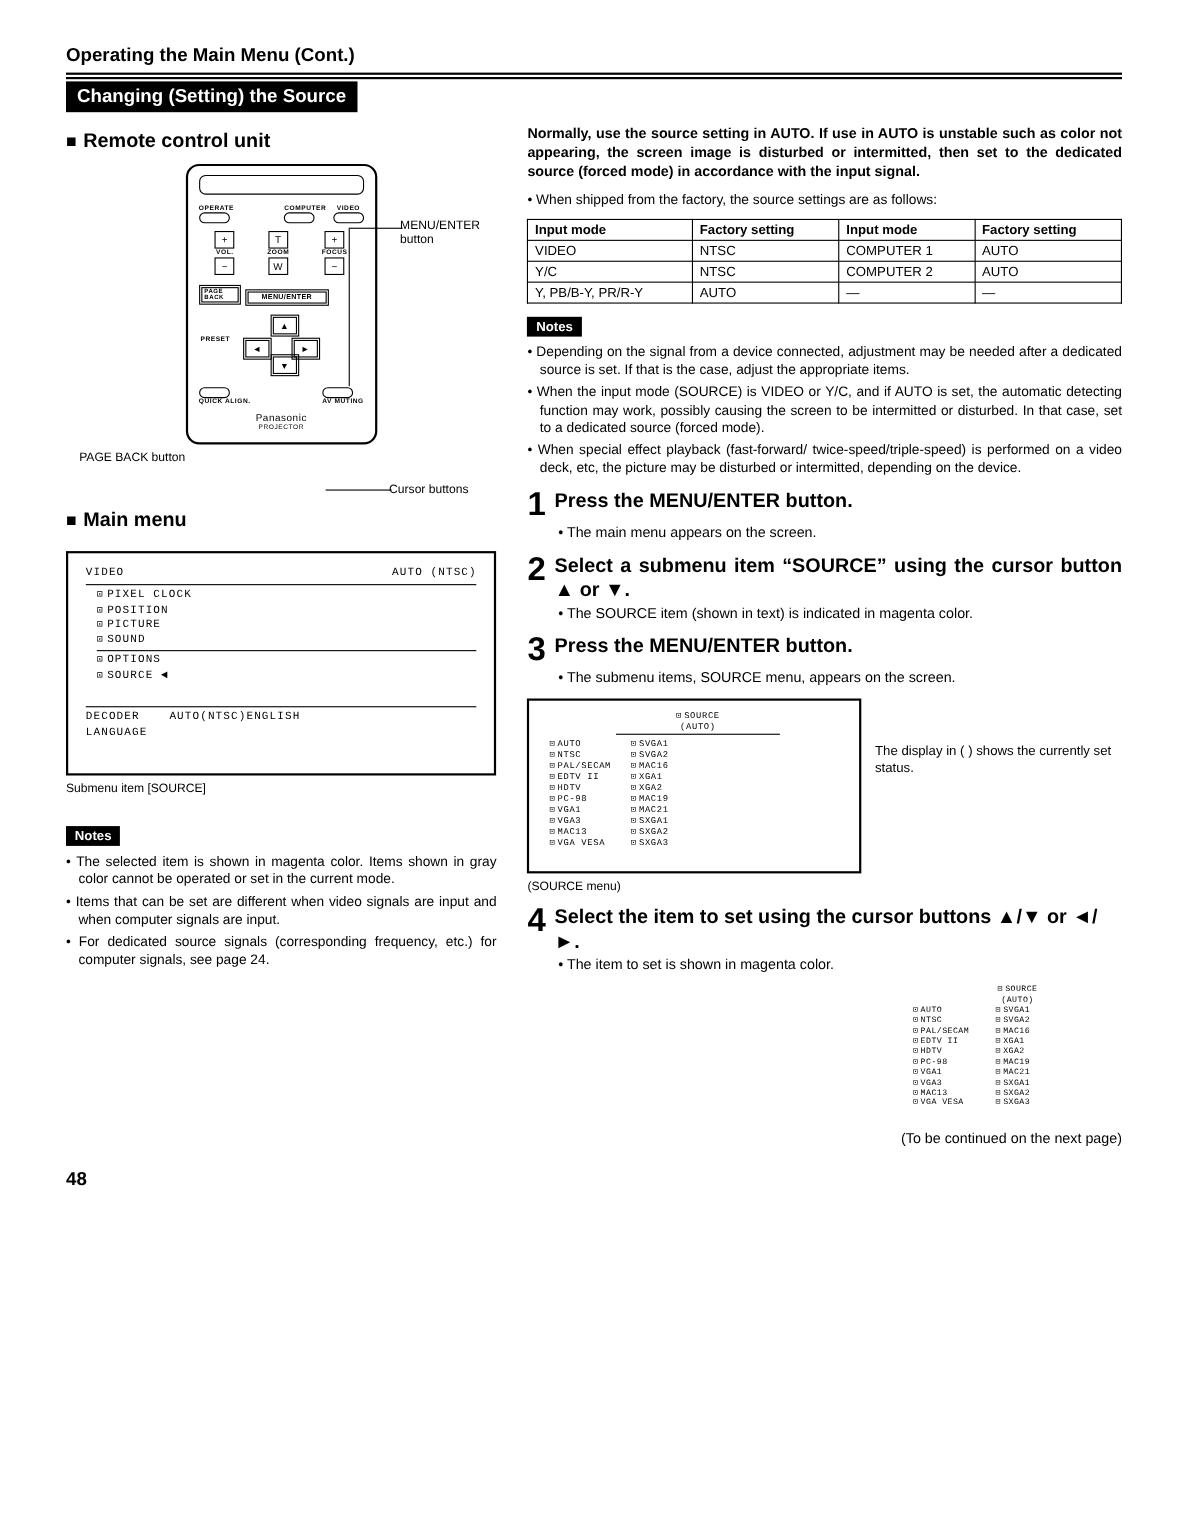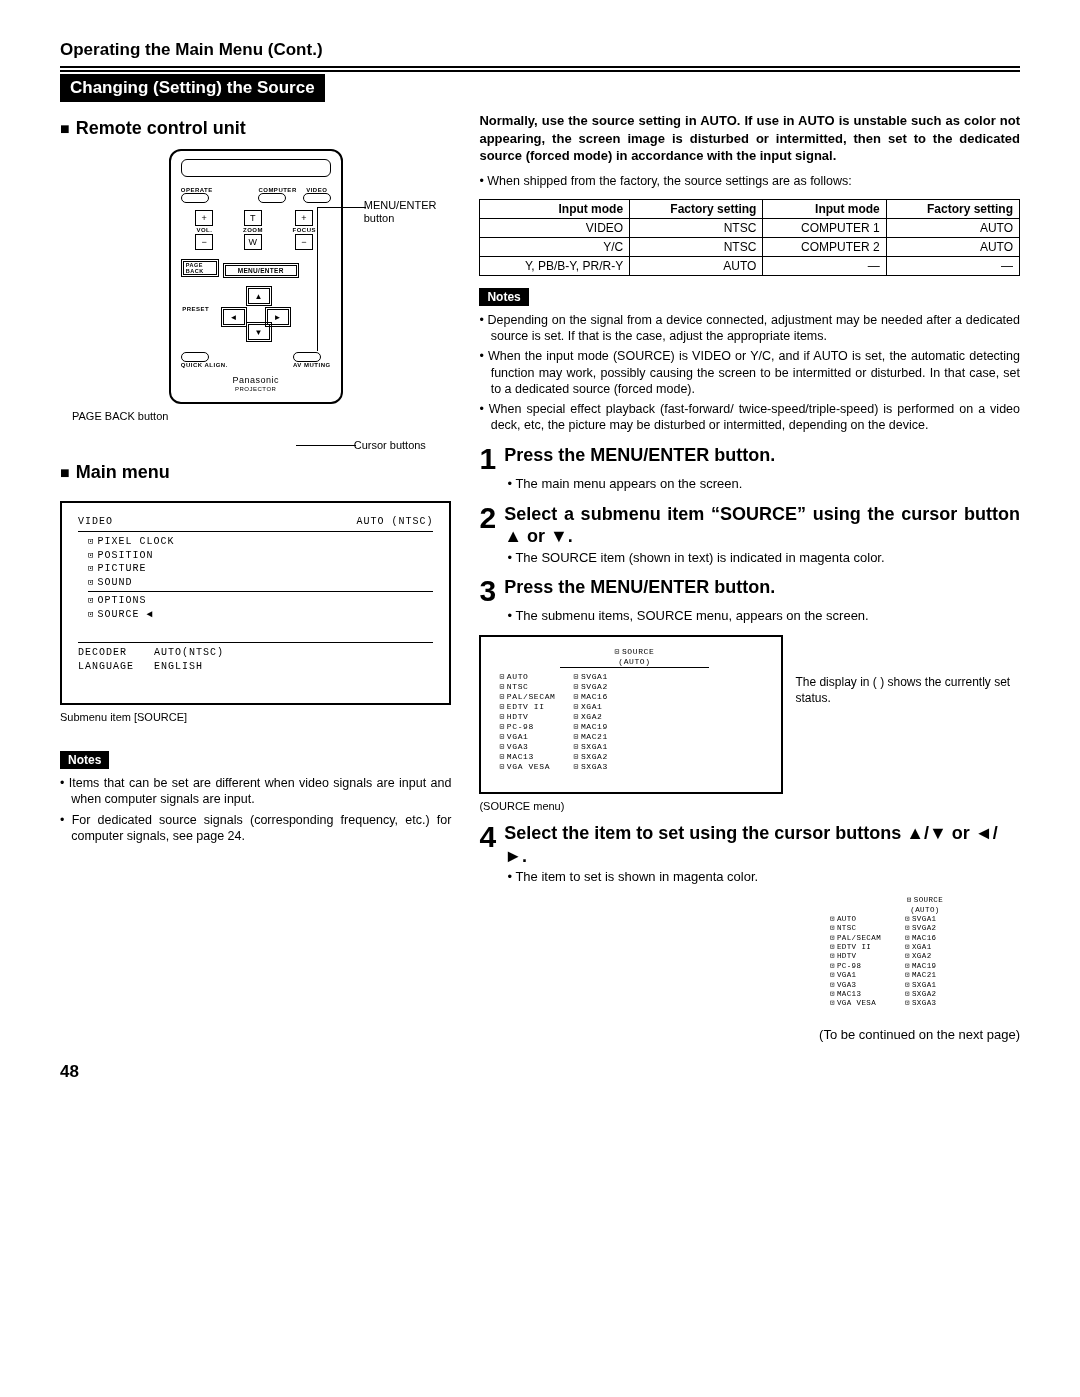--- a/index.html
+++ b/index.html
@@ -68,21 +68,21 @@
   .bul li::before { content: "• "; }
   table.factory {
     border-collapse: collapse;
     width: 100%;
     font-size: 12px;
     margin-bottom: 12px;
   }
   table.factory th, table.factory td {
     border: 1px solid #000;
     padding: 2px 6px;
-    text-align: right;
+    text-align: left;
   }
   table.factory th { font-weight: bold; }
   .notes-label {
     background: #000;
     color: #fff;
     font-weight: bold;
     font-size: 12px;
     padding: 2px 8px;
     display: inline-block;
     margin-bottom: 4px;
@@ -306,31 +306,32 @@
         <div class="mitem">PICTURE</div>
         <div class="mitem">SOUND</div>
         <div class="mitem opt-line">OPTIONS</div>
         <div class="mitem cur-arrow">SOURCE</div>
       </div>
       <div style="display:flex; gap:20px; border-top:1px solid #000; margin-top:21px; padding-top:3px;">
         <div style="display:flex; flex-direction:column;">
           <span>DECODER</span>
           <span>LANGUAGE</span>
         </div>
-        <div style="display:flex; flex-direction:column;">
+        <div style="display:flex; flex-direction:row;">
           <span>AUTO(NTSC)</span>
           <span>ENGLISH</span>
         </div>
       </div>
     </div>
     <div class="menu-caption">Submenu item [SOURCE]</div>
 
     <div style="margin-top:28px;">
       <span class="notes-label">Notes</span>
       <ul class="bul">
+        <li>The selected item is shown in magenta color. Items shown in gray color cannot be operated or set in the current mode.</li>
         <li>Items that can be set are different when video signals are input and when computer signals are input.</li>
         <li>For dedicated source signals (corresponding frequency, etc.) for computer signals, see page 24.</li>
       </ul>
     </div>
   </div>
 
   <div class="right-col">
     <div class="intro">Normally, use the source setting in AUTO. If use in AUTO is unstable such as color not appearing, the screen image is disturbed or intermitted, then set to the dedicated source (forced mode) in accordance with the input signal.</div>
     <ul class="bul">
         <li>When shipped from the factory, the source settings are as follows:</li>

